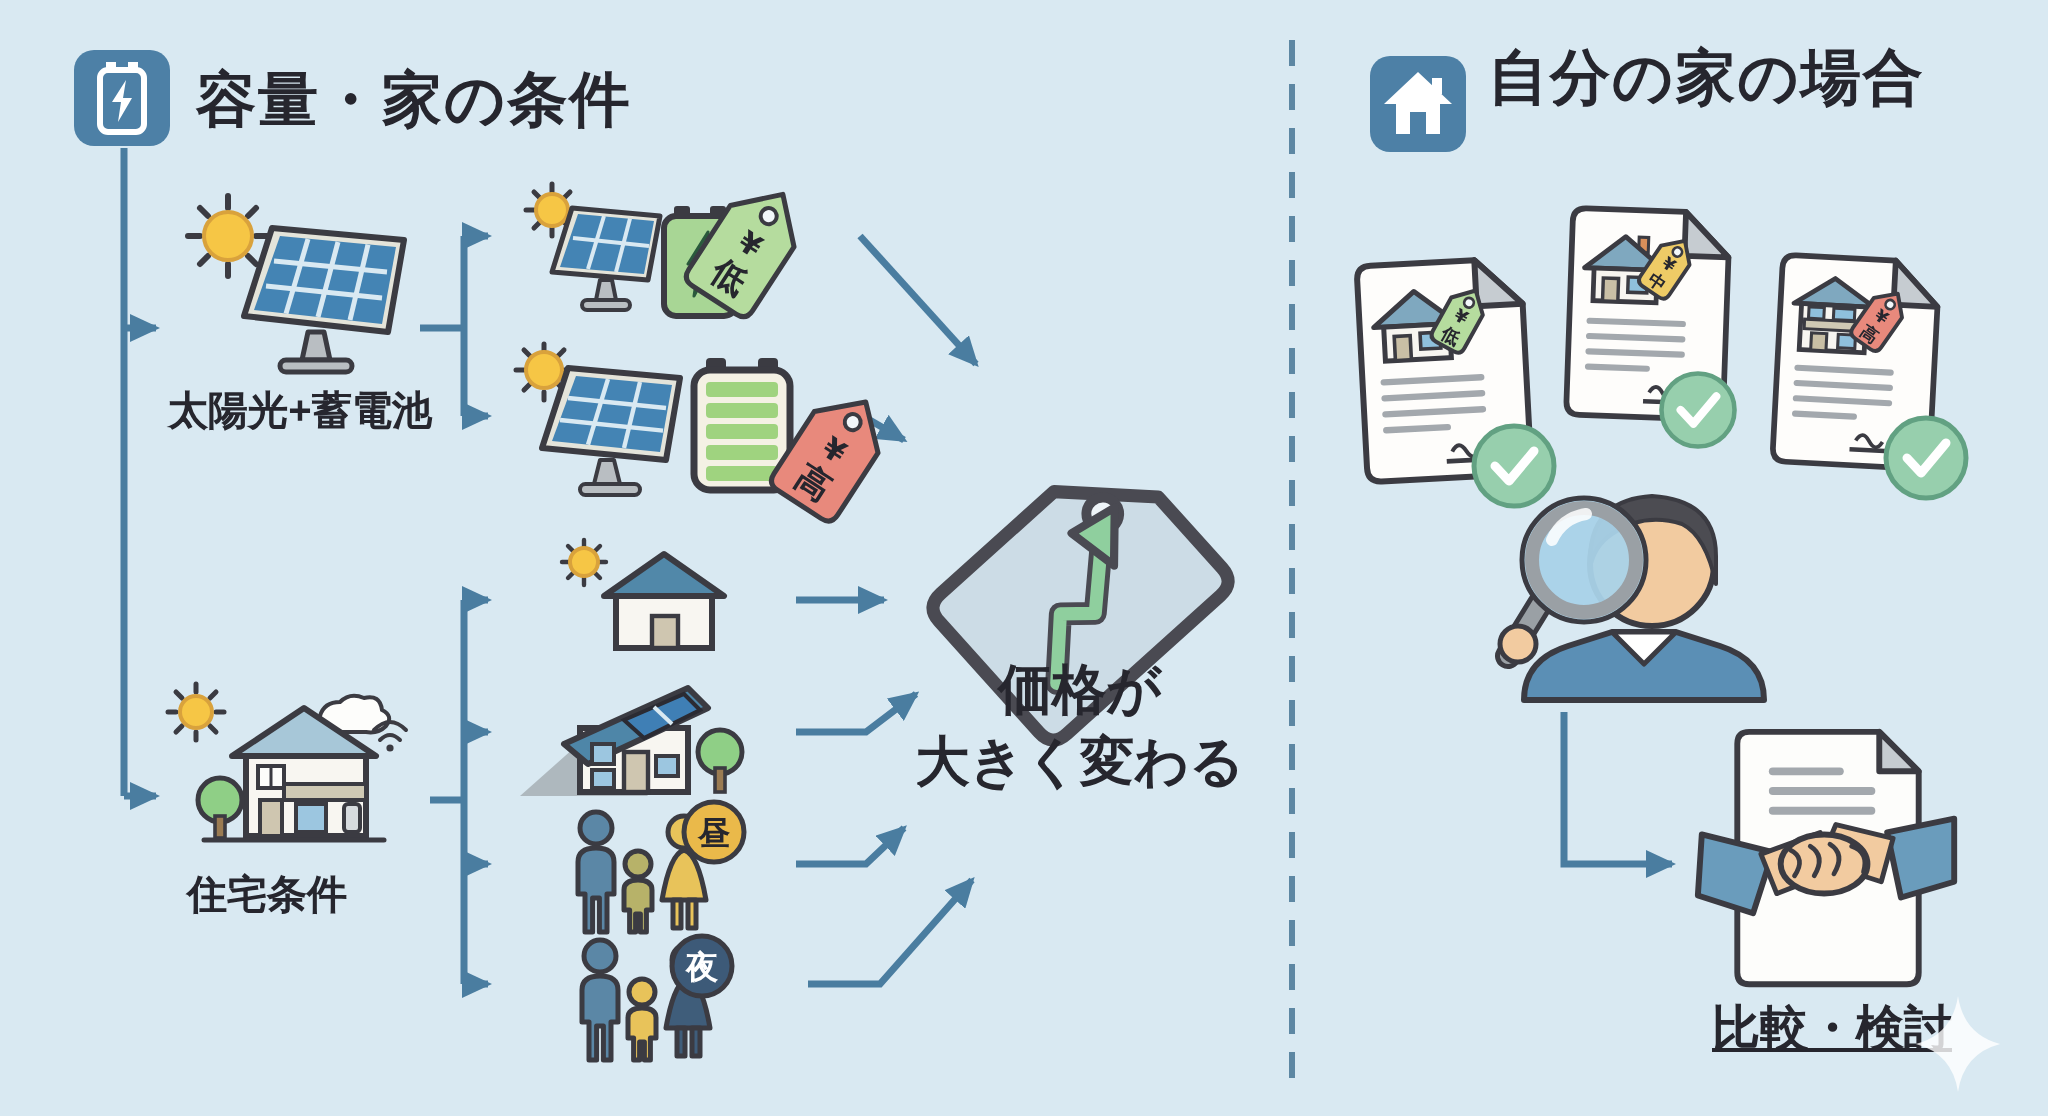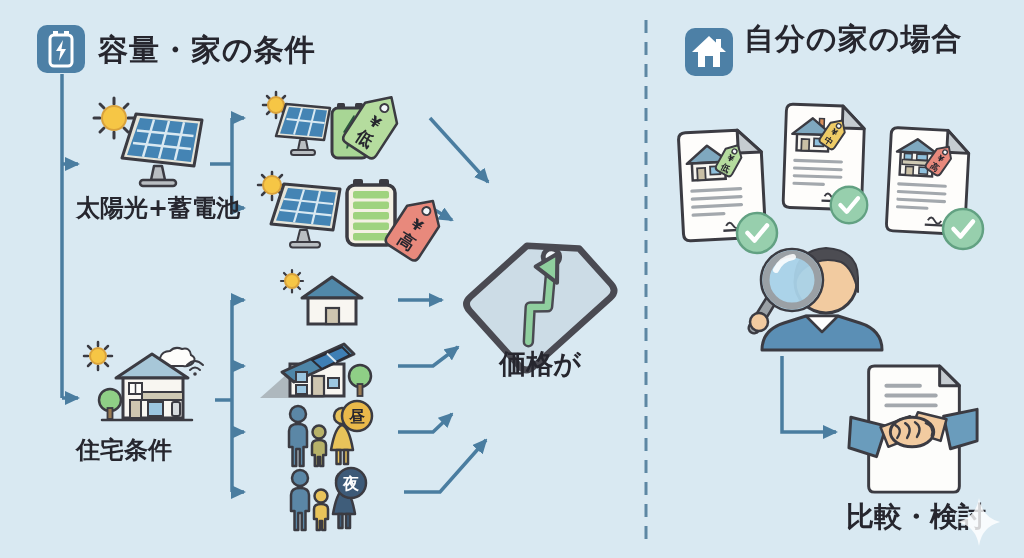--- a/index.html
+++ b/index.html
@@ -1,22 +1,22 @@
 <!DOCTYPE html>
 <html><head>
 <meta charset="utf-8">
 <style>
   html,body{margin:0;padding:0;}
   body{width:1024px;height:558px;background:#d9e9f2;position:relative;overflow:hidden;
        font-family:"DejaVu Sans","Liberation Sans",sans-serif;color:#26262e;}
   .abs{position:absolute;}
   .title{font-size:30px;font-weight:800;letter-spacing:1px;white-space:nowrap;text-align:right;}
-  .icon-label{font-weight:700;font-size:24px;white-space:nowrap;}
+  .icon-label{font-weight:700;font-size:20px;text-align:center;white-space:nowrap;font-family:Liberation Mono, monospace;}
   .center-label{font-weight:800;font-size:27px;text-align:center;line-height:36px;}
-  .bottom-label{font-weight:800;font-size:28px;text-align:center;white-space:nowrap;}
+  .bottom-label{font-weight:800;font-size:24px;text-align:center;white-space:nowrap;text-decoration:underline;}
   svg{display:block;overflow:visible;}
   .rot33{transform:rotate(33deg);}
   .rotm3{transform:rotate(-3deg);}
   .rot2{transform:rotate(2deg);}
   .rot3{transform:rotate(3deg);}
 </style>
 </head>
 <body>
 
 <svg class="abs" style="left:0;top:0;" width="1024" height="558">
@@ -261,22 +261,23 @@
 
 <svg class="abs" style="left:455px;top:205px;" width="165" height="185" viewBox="0 0 165 185">
   <g transform="translate(85,92) rotate(-42) scale(0.82) translate(-75,-57)">
     <path d="M12 0 H105 L150 45 V103 Q150 115 138 115 H12 Q0 115 0 103 V12 Q0 0 12 0 Z" fill="#ccdce6" stroke="#4a4a52" stroke-width="8" stroke-linejoin="round"></path>
     <circle cx="118" cy="30" r="10" fill="#eef4f8" stroke="#4a4a52" stroke-width="6"></circle>
     <polyline points="28,88 58,58 74,72 104,44" fill="none" stroke="#4a4a52" stroke-width="14" stroke-linecap="round" stroke-linejoin="round"></polyline>
     <polyline points="28,88 58,58 74,72 104,44" fill="none" stroke="#8fcf9e" stroke-width="8" stroke-linecap="round" stroke-linejoin="round"></polyline>
     <polygon points="96,26 126,32 102,58" fill="#8fcf9e" stroke="#4a4a52" stroke-width="5" stroke-linejoin="round"></polygon>
   </g>
 </svg>
-<div class="abs center-label" style="left:445px;top:346px;width:190px;text-align:center;">
+<div class="abs center-label" style="left:445px;top:328px;width:190px;text-align:center;">
   <span style="display:block;">価格が</span>
+  <span style="display:block;">大きく変わる</span>
 </div>
 
 <svg class="abs" style="left:684px;top:27px;" width="50" height="50" viewBox="0 0 50 50">
   <rect x="1" y="1" width="48" height="48" rx="10" fill="#4d80a6"></rect>
   <rect x="32" y="12" width="5" height="8" fill="#fff"></rect>
   <path d="M25 9 L42 25 H36 V40 H14 V25 H8 Z" fill="#fff"></path>
   <rect x="21" y="29" width="8" height="11" fill="#4d80a6"></rect>
 </svg>
 <div class="abs title" style="left:744px;top:19px;">自分の家の場合</div>
 

